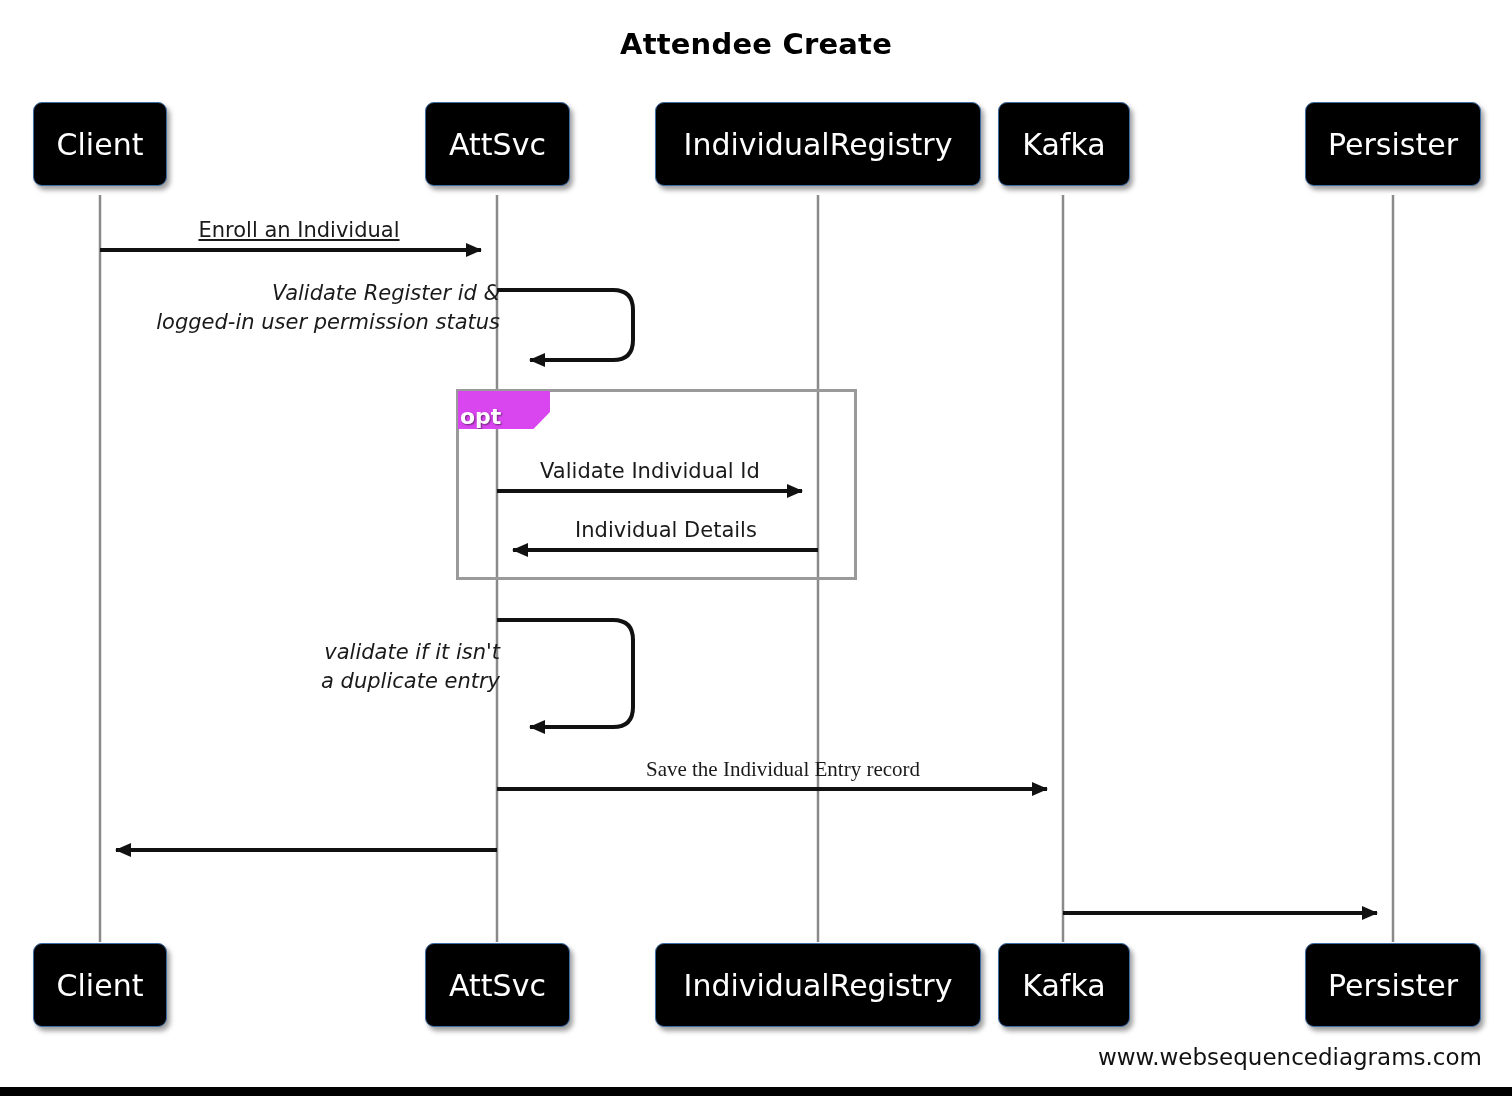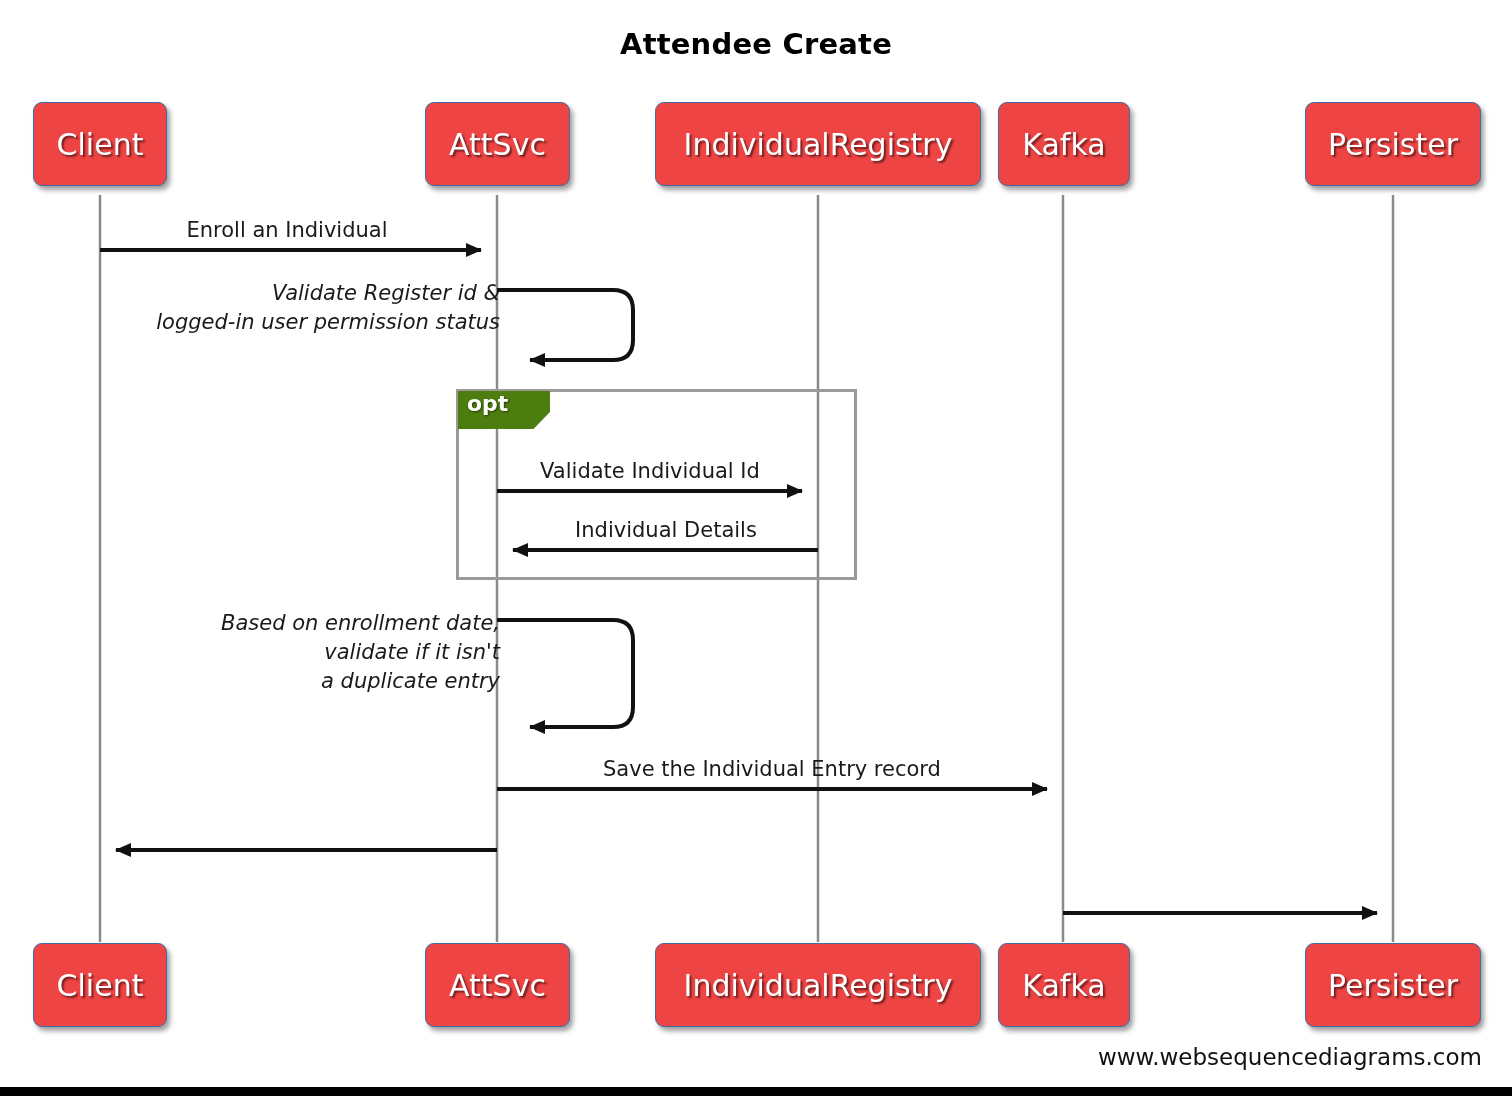--- a/index.html
+++ b/index.html
@@ -32,21 +32,21 @@
     text-align: center;
     font-size: 29px;
     font-weight: bold;
     color: #000000;
     font-family: "DejaVu Sans", sans-serif;
     letter-spacing: 0.2px;
   }
   .actor-box {
     position: absolute;
     box-sizing: border-box;
-    background: #ef4444;
+    background: #000000;
     border: 1px solid #3d6da6;
     border-radius: 9px;
     box-shadow: 3px 4px 5px rgba(0,0,0,0.38);
     display: flex;
     align-items: center;
     justify-content: center;
     color: #ffffff;
     font-size: 30px;
     font-family: "DejaVu Sans", sans-serif;
     text-shadow: 2px 2px 2px rgba(0,0,0,0.55);
@@ -57,29 +57,29 @@
     font-size: 21px;
     color: #1a1a1a;
     font-family: "DejaVu Sans", sans-serif;
     white-space: pre;
     line-height: 29px;
   }
   .msg-label.right-align { text-align: right; font-style: italic; }
   .msg-label.center-align { text-align: center; }
   .frag-tab {
     position: absolute;
-    background: #4d7c0f;
+    background: #d946ef;
     color: #ffffff;
     font-size: 22px;
     font-weight: bold;
     font-family: "DejaVu Sans", sans-serif;
     text-shadow: 1px 1px 2px rgba(0,0,0,0.5);
     display: flex;
-    align-items: flex-start;
-    padding-left: 9px;
+    align-items: flex-end;
+    padding-left: 2px;
     box-sizing: border-box;
     clip-path: polygon(0 0, 100% 0, 100% 55%, 82% 100%, 0 100%);
   }
   .watermark {
     position: absolute;
     right: 30px;
     top: 1044px;
     font-size: 23px;
     color: #111111;
     font-family: "DejaVu Sans", sans-serif;
@@ -185,31 +185,31 @@
   <div class="actor-box" style="left:655px; top:943px; width:326px; height:84px;">
     <span>IndividualRegistry</span>
   </div>
   <div class="actor-box" style="left:998px; top:943px; width:132px; height:84px;">
     <span>Kafka</span>
   </div>
   <div class="actor-box" style="left:1305px; top:943px; width:176px; height:84px;">
     <span>Persister</span>
   </div>
 
-  <div class="msg-label center-align" style="left:96px; top:216px; width:382px;">Enroll an Individual</div>
+  <div class="msg-label center-align" style="left:108px; top:216px; width:382px;text-decoration:underline;">Enroll an Individual</div>
 
   <div class="msg-label right-align" style="left:60px; top:279px; width:440px;"><span>Validate Register id &amp;</span><br><span>logged-in user permission status</span></div>
 
   <div class="msg-label center-align" style="left:497px; top:457px; width:306px;">Validate Individual Id</div>
 
   <div class="msg-label center-align" style="left:513px; top:516px; width:306px;">Individual Details</div>
 
-  <div class="msg-label right-align" style="left:100px; top:609px; width:400px;"><span>Based on enrollment date,</span><br><span>validate if it isn't</span><br><span>a duplicate entry</span></div>
-
-  <div class="msg-label center-align" style="left:496px; top:755px; width:552px;">Save the Individual Entry record</div>
+  <div class="msg-label right-align" style="left:100px; top:609px; width:400px;"><br><span>validate if it isn't</span><br><span>a duplicate entry</span></div>
+
+  <div class="msg-label center-align" style="left:507px; top:755px; width:552px;font-family:Liberation Serif, serif;">Save the Individual Entry record</div>
 
 
 
   <div class="watermark">www.websequencediagrams.com</div>
 
   <div class="bottom-bar"></div>
 
 </div>
 
 </body></html>

